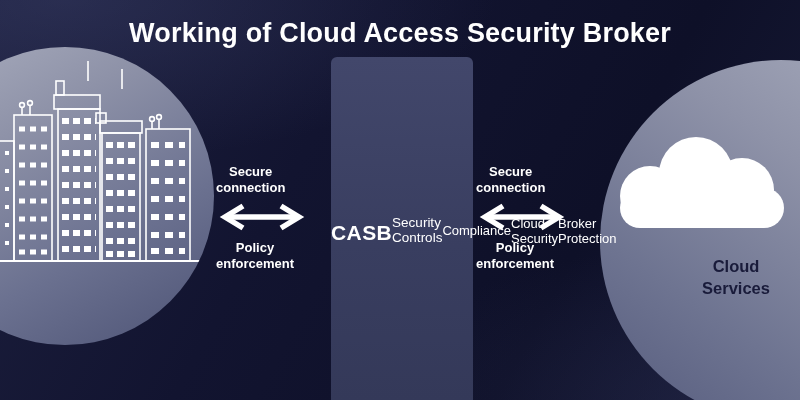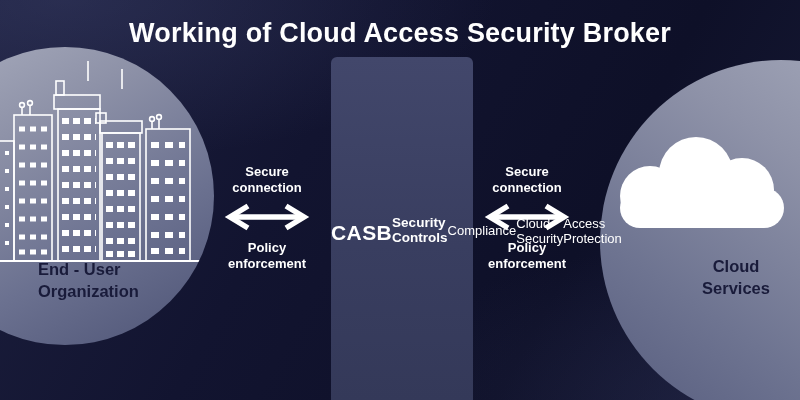--- a/index.html
+++ b/index.html
@@ -37,37 +37,37 @@
     position:absolute; color:#191b3a; font-weight:bold; font-size:16.5px;
     line-height:1.32; white-space:pre-line;
   }
   .circle.left .entity-label { left:122px; top:212px; text-align:left; }
   .circle.right .entity-label { left:58px; top:196px; width:156px; text-align:center; }
   .buildings { position:absolute; left:80px; top:8px; }
   .cloud { position:absolute; left:14px; top:76px; }
   
   .connector {
     position:absolute; top:164px; width:102px;
-    display:flex; flex-direction:column; align-items:center;
+    display:flex; flex-direction:column; align-items:flex-start;
     color:#ffffff; font-weight:bold; font-size:13px; text-align:center;
   }
   .connector.left { left:216px; }
   .connector.right { left:476px; }
   .connector .lbl { white-space:pre-line; line-height:1.22; }
   .connector svg { margin:7px 0 9px 0; display:block; }
   
   .casb-panel {
     position:absolute; left:331px; top:57px; width:142px; height:343px;
     background:linear-gradient(180deg,#42476b 0%, #393e60 55%, #343959 100%);
     border-radius:6px 6px 0 0;
     display:flex; flex-direction:row; align-items:center;
     color:#ffffff;
   }
   .casb-title { font-size:21px; font-weight:bold; margin-top:9px; letter-spacing:.4px; }
-  .casb-subtitle { font-size:13.5px; font-weight:bold; margin-top:3px; }
+  .casb-subtitle { font-size:13.5px; font-weight:normal; margin-top:3px; }
   .control-icon { margin-top:8px; display:block; }
   .control-label { font-size:13px; font-weight:normal; margin-top:4px; }
   .control-label.small { font-size:11.5px; margin-top:3px; }
   .ic { stroke:#ffffff; fill:none; stroke-width:2; }
 </style>
 </head>
 <body>
 
 <div class="stage">
 
@@ -143,22 +143,20 @@
           <line x1="155" y1="126" x2="189" y2="126"></line>
             <line x1="155" y1="144" x2="189" y2="144"></line>
           <line x1="155" y1="162" x2="189" y2="162"></line>
             <line x1="155" y1="180" x2="189" y2="180"></line>
           <line x1="155" y1="196" x2="189" y2="196"></line>
         </g>
 
         <line x1="0" y1="206" x2="216" y2="206" stroke-width="2"></line>
       </g>
     </svg>
-    <div class="entity-label">End - User
-Organization</div>
   </div>
 
   <div class="circle right">
     <svg class="cloud" width="176" height="96" viewBox="0 0 176 96">
       <g fill="#ffffff">
         <circle cx="36" cy="60" r="30"></circle>
         <circle cx="82" cy="38" r="37"></circle>
         <circle cx="128" cy="54" r="32"></circle>
         <rect x="6" y="52" width="164" height="40" rx="20"></rect>
       </g>
@@ -228,21 +226,21 @@
       <g class="ic" stroke-linejoin="round" stroke-linecap="round">
         <path d="M21.4 12.3 a3 3 0 0 1 5.2 0 L39.3 35.5 a3 3 0 0 1 -2.6 4.5 H11.3 a3 3 0 0 1 -2.6 -4.5 Z"></path>
         <line x1="24" y1="21" x2="24" y2="29.5" stroke-width="3"></line>
         <circle cx="24" cy="34.5" r="1.9" fill="#ffffff" stroke="none"></circle>
         <path d="M13.5 10.5 Q11 8.5 10.5 5.5" stroke-width="1.7"></path>
         <path d="M9.5 14 Q6.5 13 4.8 10.6" stroke-width="1.7"></path>
         <path d="M34.5 10.5 Q37 8.5 37.5 5.5" stroke-width="1.7"></path>
         <path d="M38.5 14 Q41.5 13 43.2 10.6" stroke-width="1.7"></path>
       </g>
     </svg>
-    <div class="control-label">Access Protection</div>
+    <div class="control-label">Broker Protection</div>
 
     <svg class="control-icon" width="46" height="46" viewBox="0 0 48 48">
       <g class="ic" stroke-linejoin="round" stroke-linecap="round">
         <path d="M11 5 h16 l7 7 v29 H11 Z"></path>
         <path d="M27 5 v7 h7"></path>
         <line x1="15" y1="15" x2="27" y2="15"></line>
         <line x1="15" y1="20" x2="27" y2="20"></line>
         <line x1="15" y1="25" x2="24" y2="25"></line>
         <line x1="15" y1="30" x2="24" y2="30"></line>
         <path d="M29.5 27 v-2.5 a4.5 4.5 0 0 1 9 0 V27"></path>

